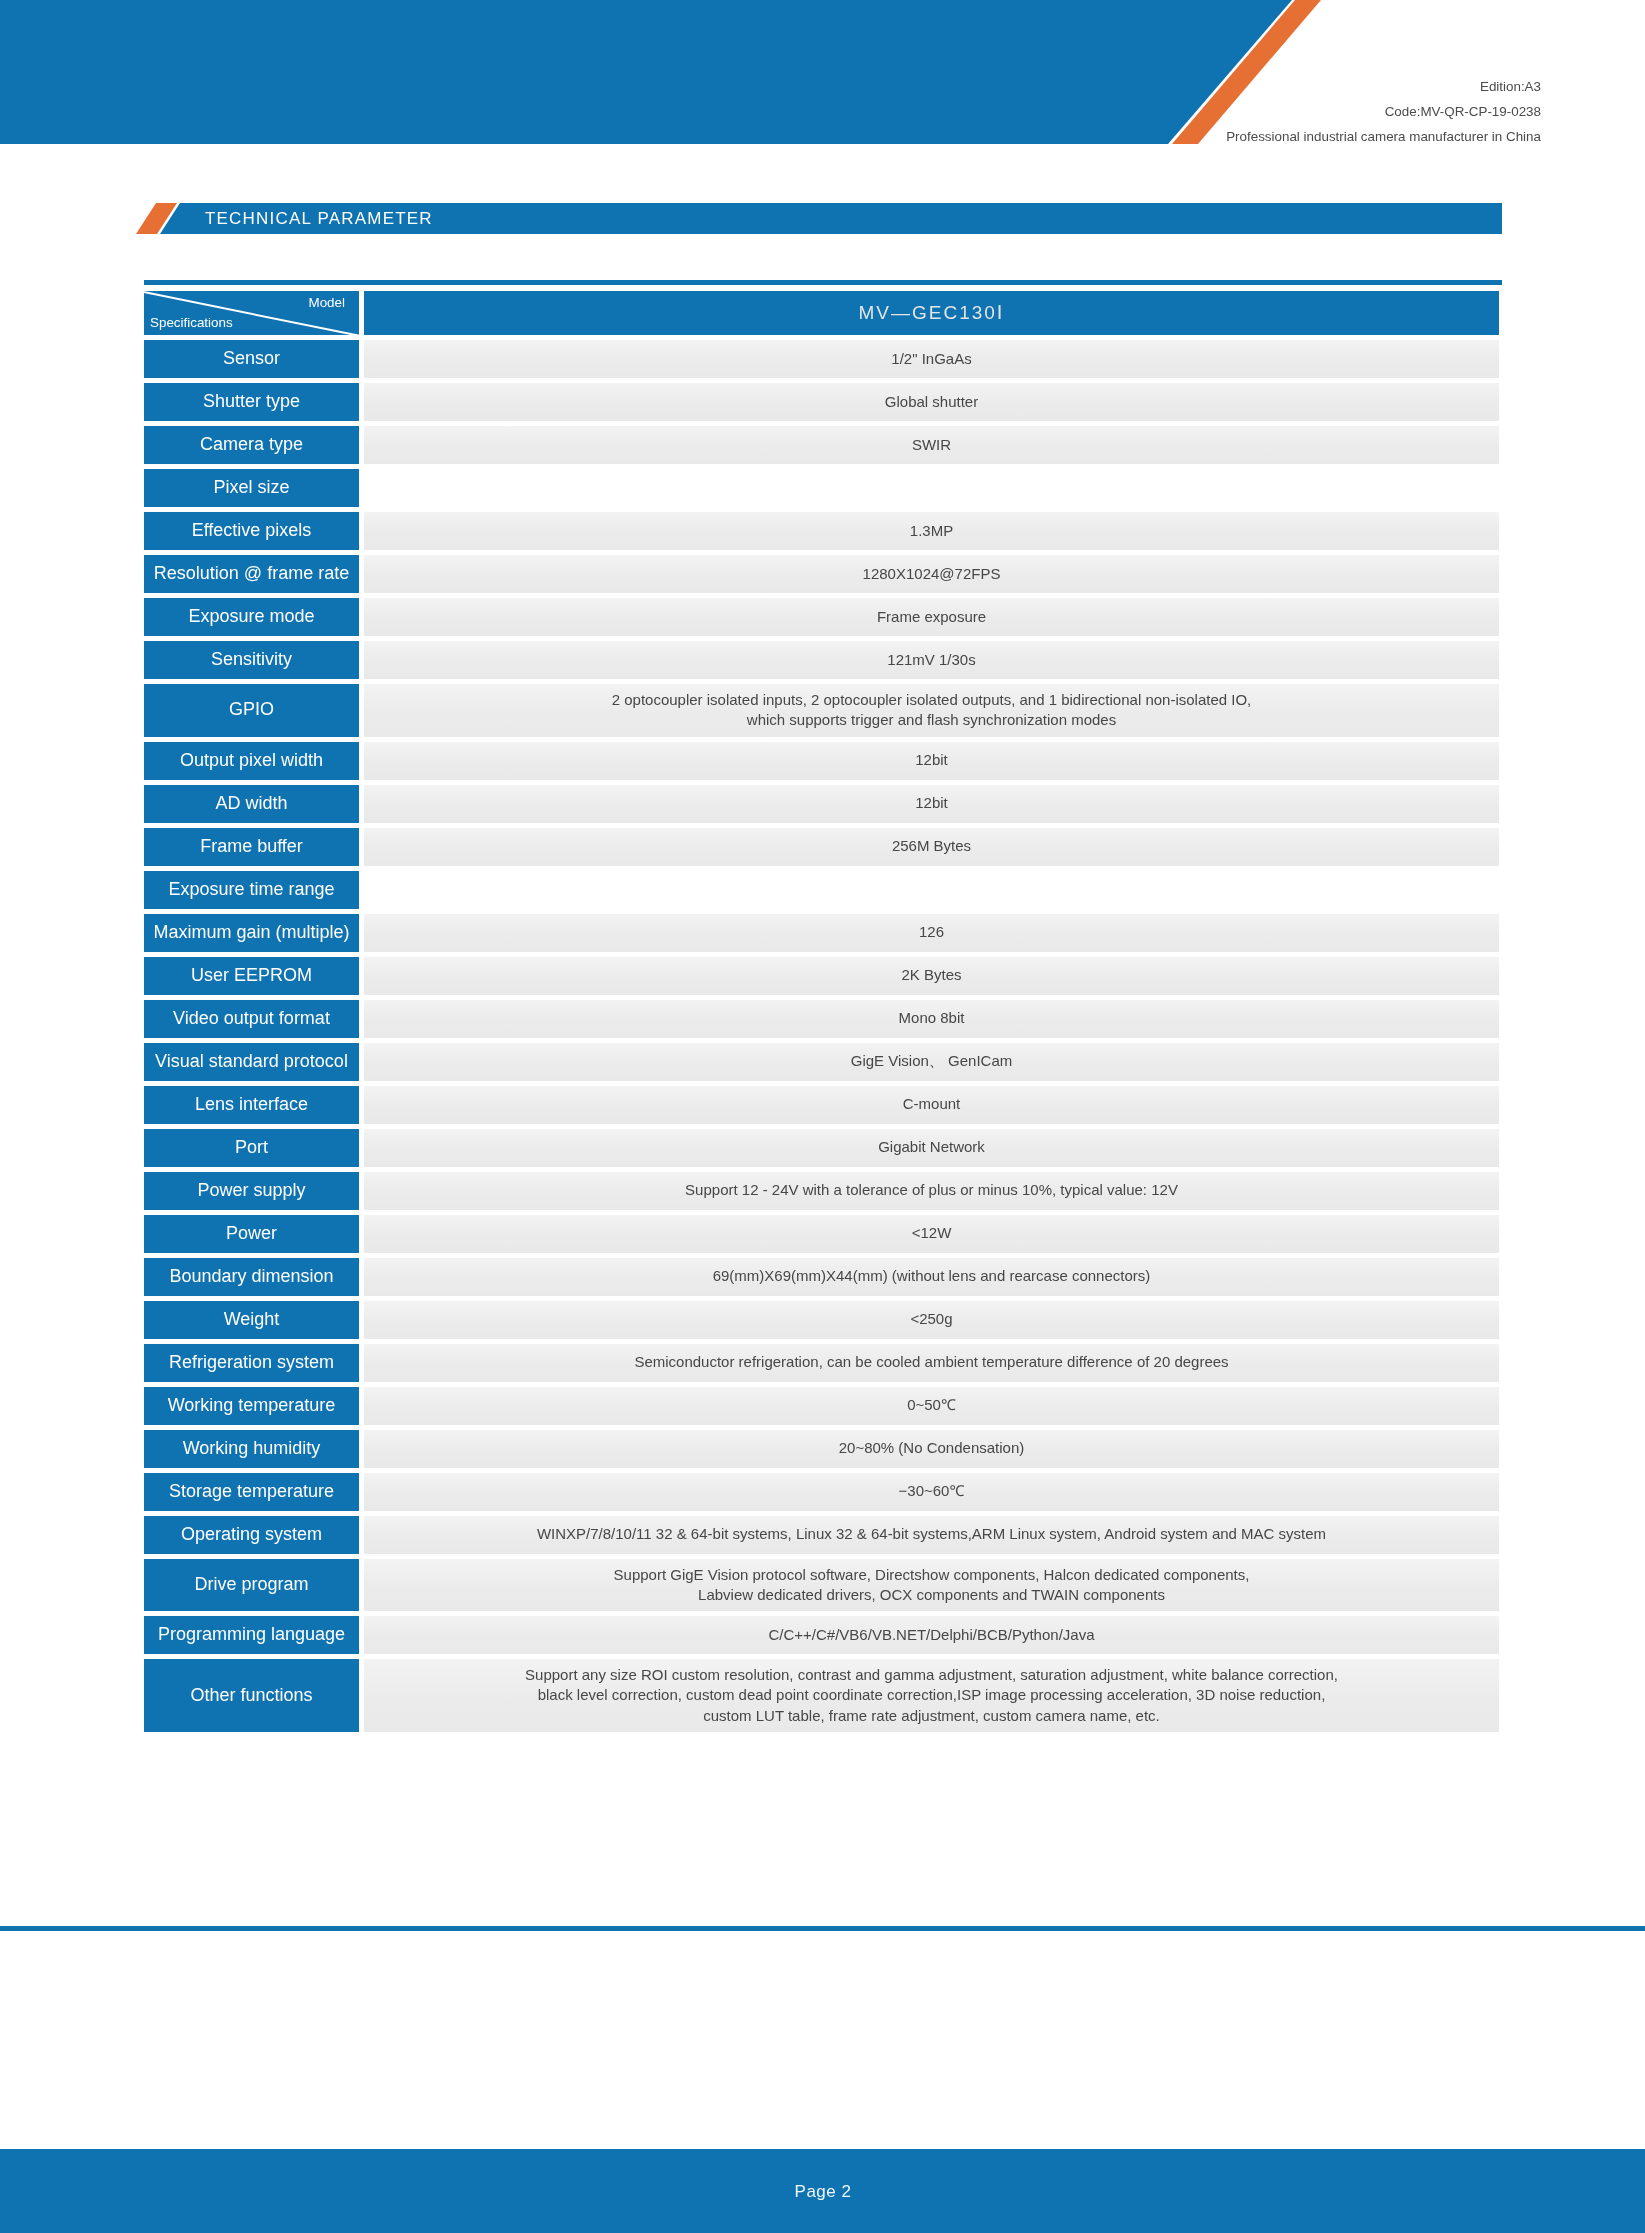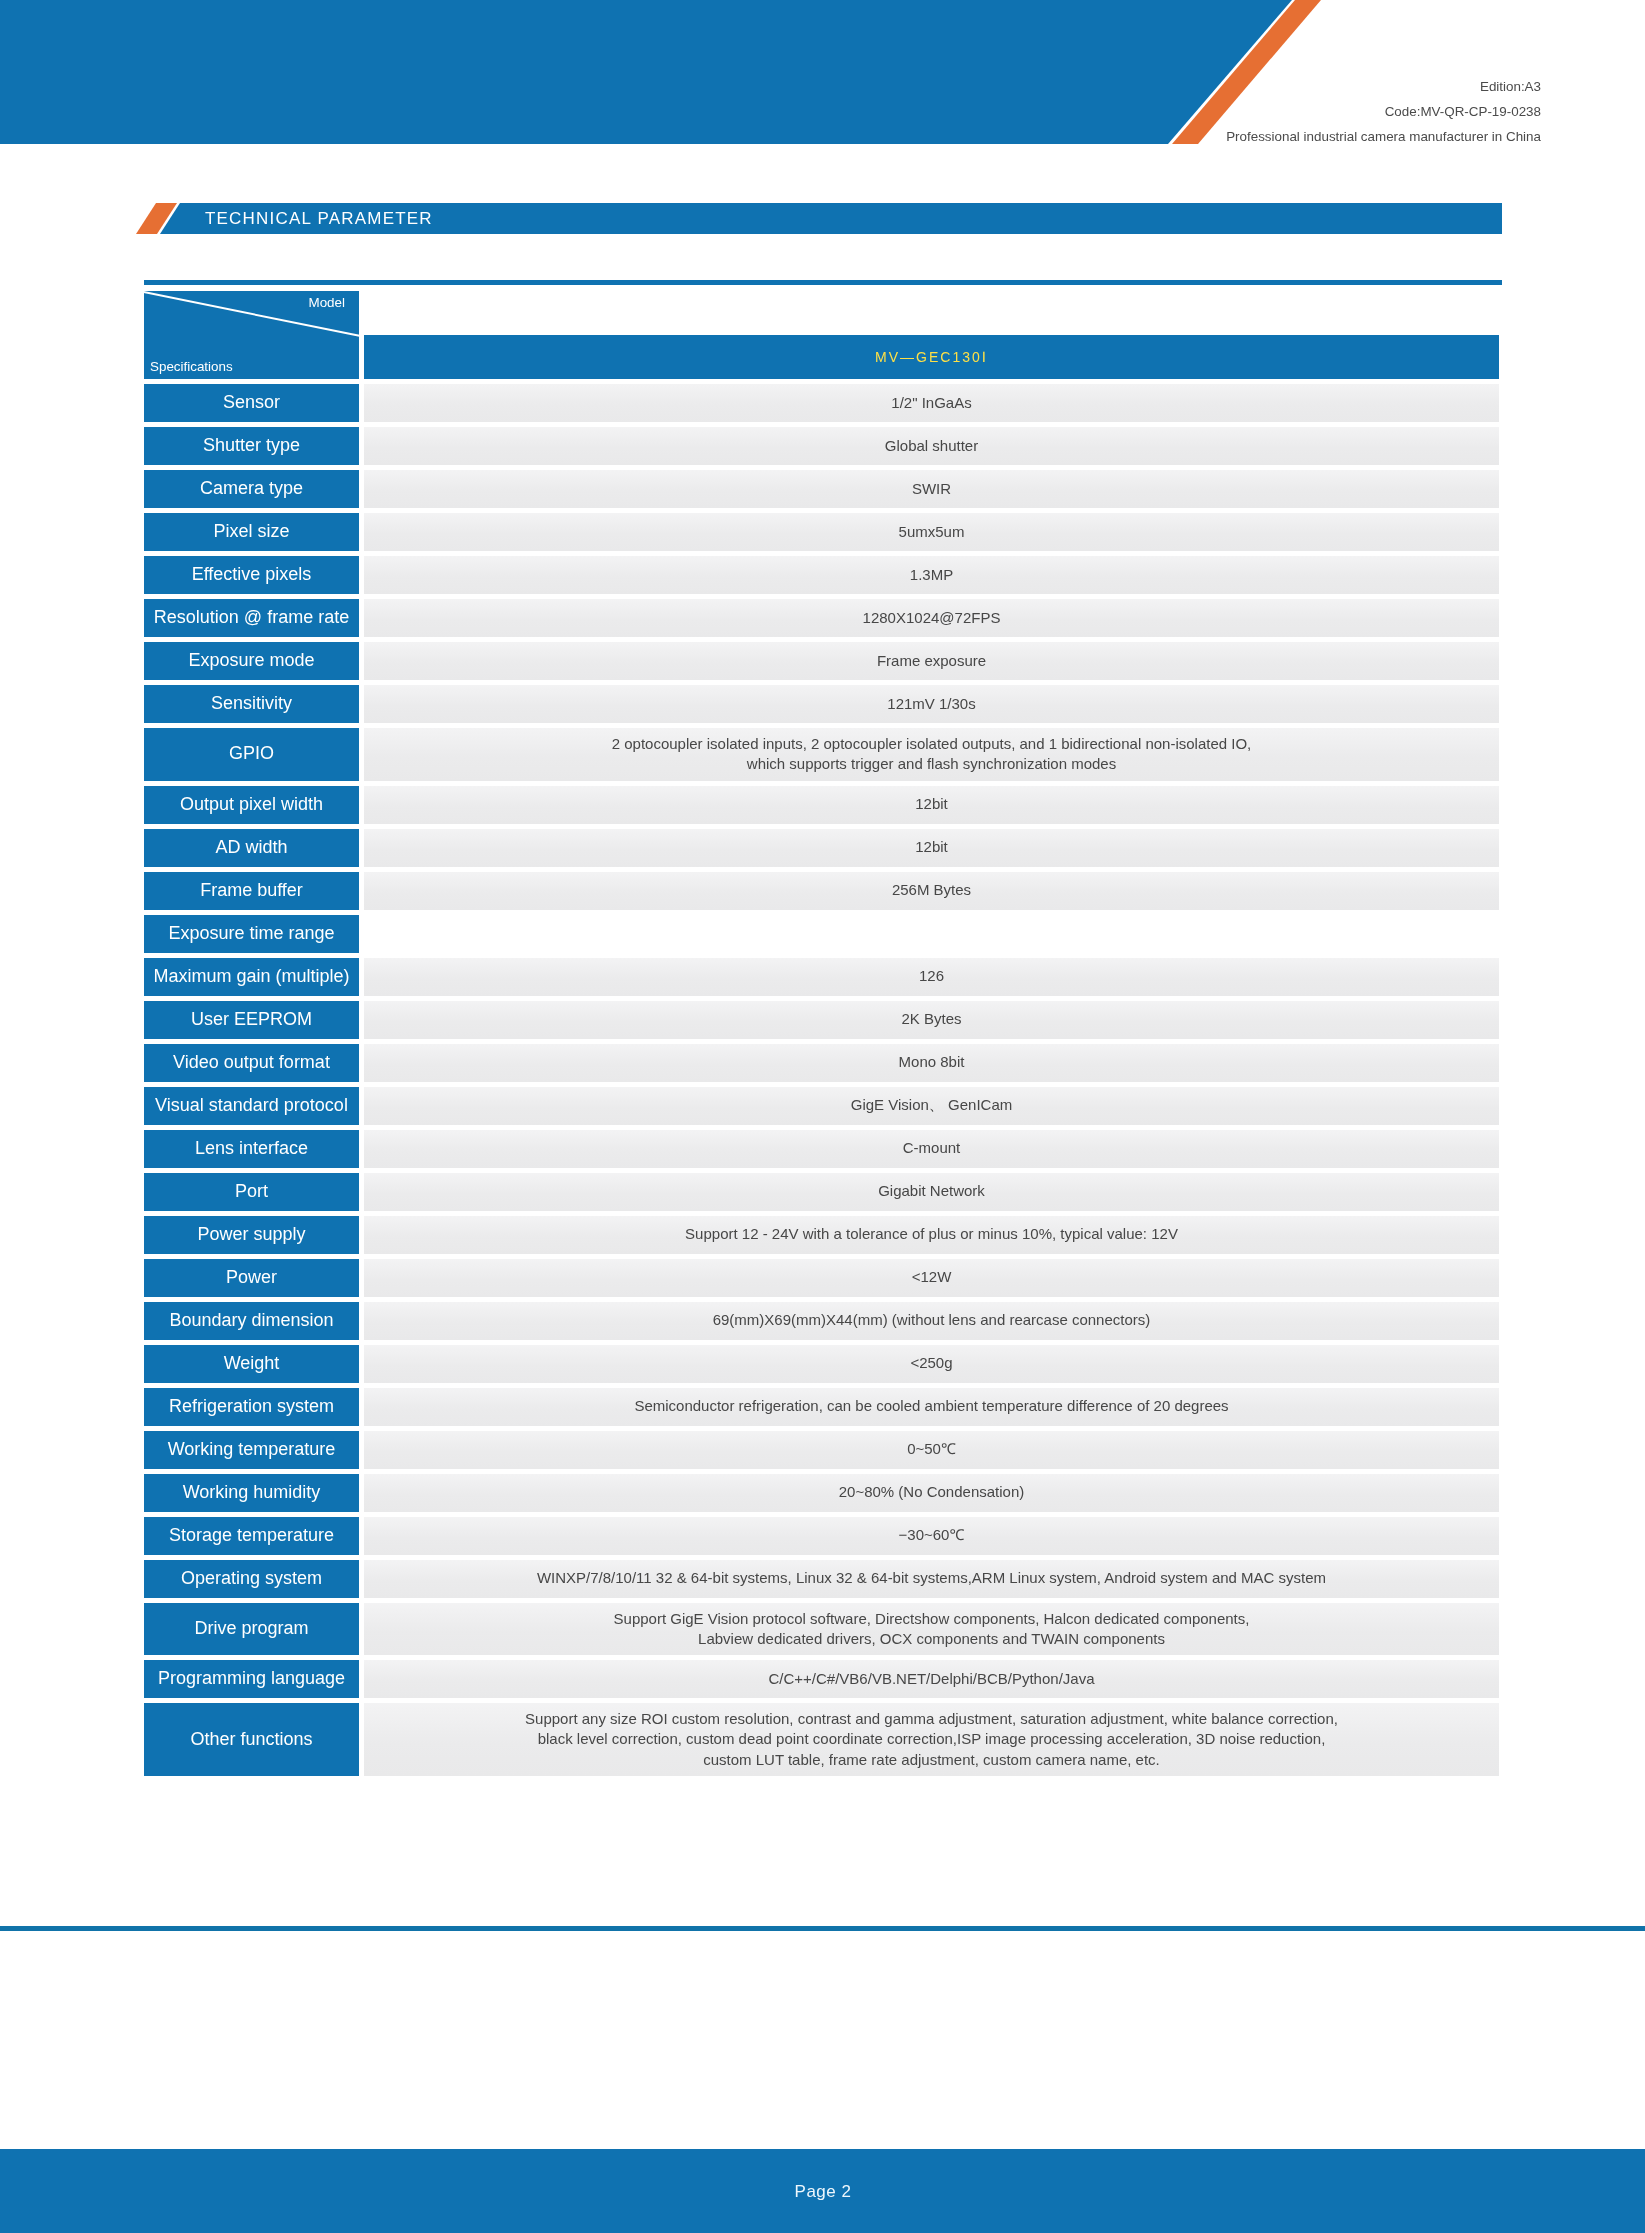--- a/index.html
+++ b/index.html
@@ -81,21 +81,21 @@
   .corner .corner-top{
     position:absolute;top:4px;right:14px;
     color:#ffffff;font-size:13.4px;
   }
   .corner .corner-bottom{
     position:absolute;bottom:5px;left:6px;
     color:#ffffff;font-size:13.4px;
   }
   .model-cell{
     background:var(--blue,#0f72b1);
-    color:#fde047;font-size:14px;letter-spacing:2px;margin-top:44px;
+    color:#e5e5e5;font-size:19px;letter-spacing:2px;
   }
   
   .bottom-rule{
     position:absolute;left:0;top:1926px;width:1646px;height:5px;
     background:#1173a9;
   }
   .footer{
     position:absolute;left:0;bottom:0;width:1646px;height:85px;
     background:var(--blue,#0f72b1);
     display:flex;align-items:center;justify-content:center;
@@ -144,21 +144,20 @@
         <div class="t-value">Global shutter</div>
       </div>
 
       <div class="t-row">
         <div class="t-label">Camera type</div>
         <div class="t-value">SWIR</div>
       </div>
 
       <div class="t-row">
         <div class="t-label">Pixel size</div>
-        <div class="t-value">5umx5um</div>
       </div>
 
       <div class="t-row">
         <div class="t-label">Effective pixels</div>
         <div class="t-value">1.3MP</div>
       </div>
 
       <div class="t-row">
         <div class="t-label">Resolution @ frame rate</div>
         <div class="t-value">1280X1024@72FPS</div>

